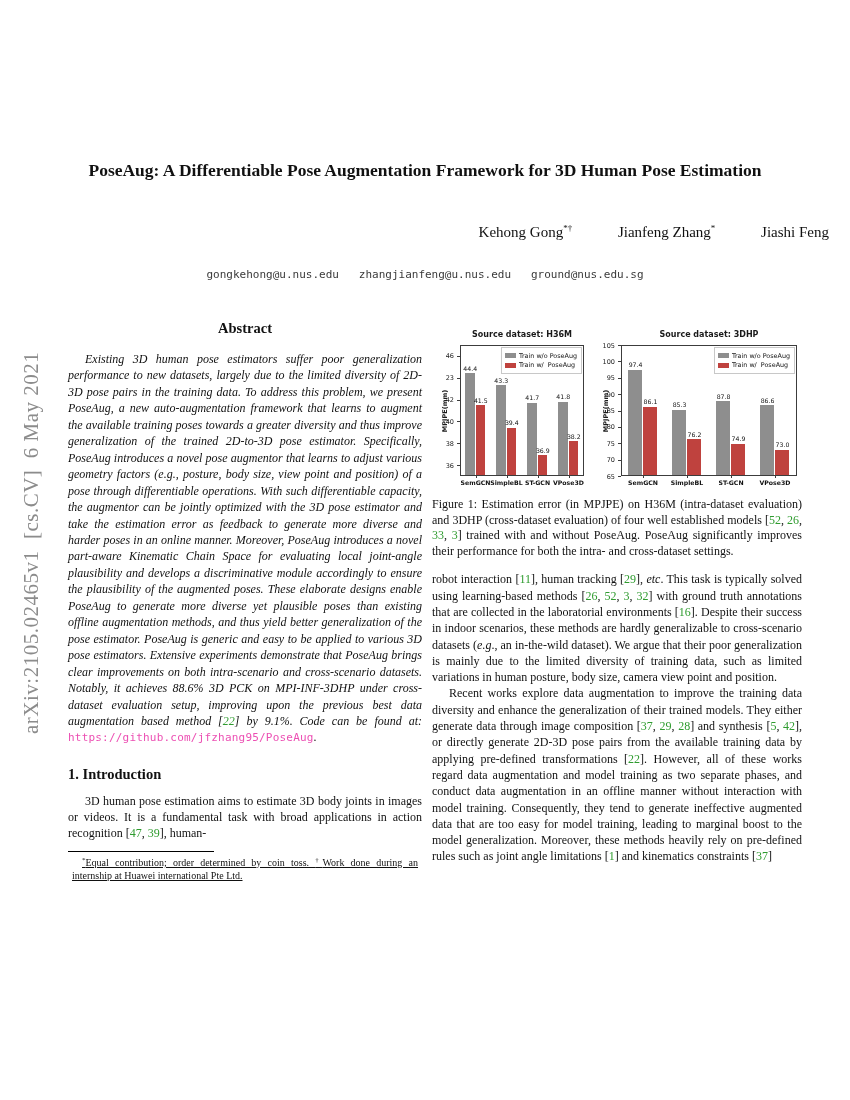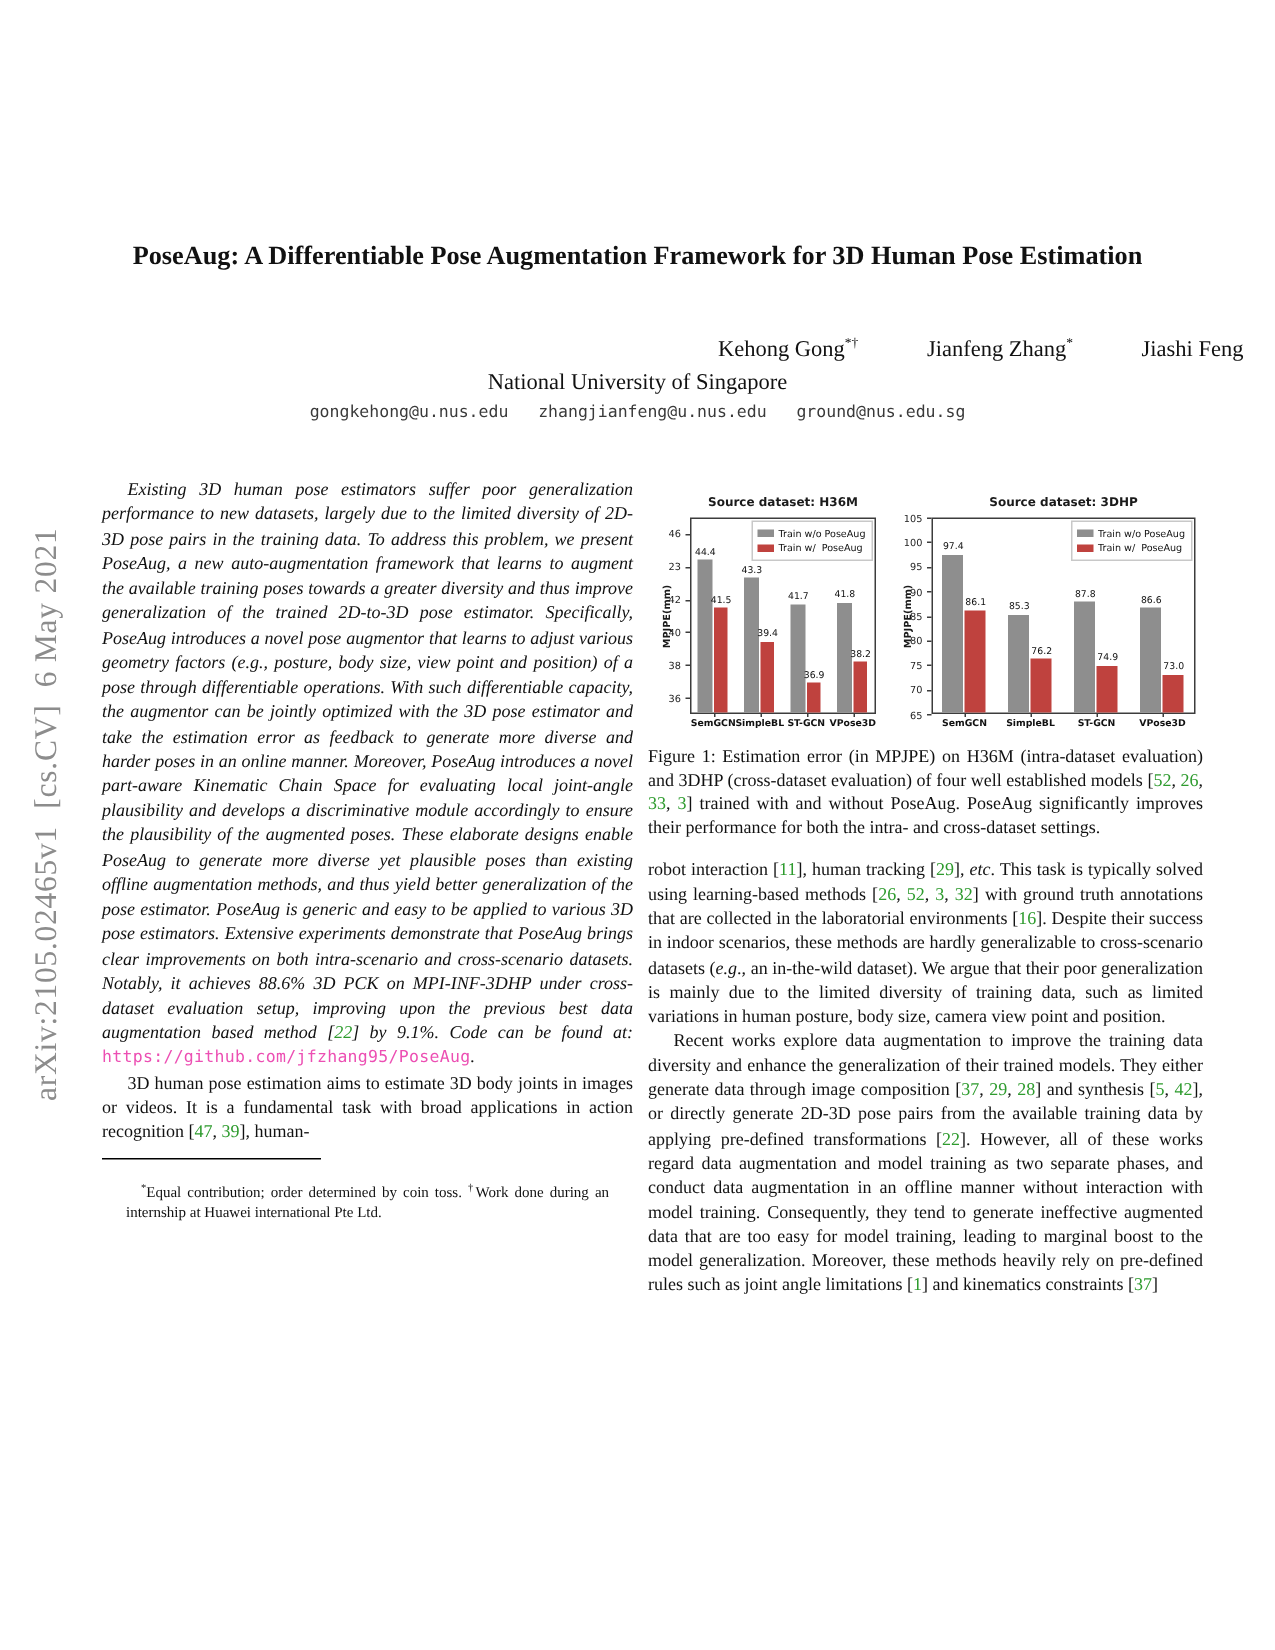--- a/index.html
+++ b/index.html
@@ -20,21 +20,21 @@
   .col{position:absolute;text-align:justify;}
   .col-left{left:68px;top:318px;width:354px;}
   .col-right{left:432px;top:330px;width:370px;}
   .abs-heading{text-align:center;font-weight:bold;font-size:14.5px;margin:2px 0 14px 0;}
   .abstract-text{font-style:italic;font-size:12px;line-height:16.45px;text-indent:17px;margin:0;}
   .section-heading{font-weight:bold;font-size:14.5px;margin:19px 0 10px 0;text-align:left;}
   .body-par{font-size:12px;line-height:16.3px;margin:0;}
   .indent{text-indent:17px;}
   .footnote{margin-top:9px;}
   .fn-rule{width:146px;border-top:1px solid #000;margin-bottom:4px;}
-  .fn-text{font-size:10px;line-height:13.5px;margin:16px;text-indent:10px;}
+  .fn-text{font-size:10px;line-height:13.5px;margin:4px;text-indent:10px;text-decoration:underline;}
   .figure-row{display:flex;margin-left:4px;gap:9px;}
   .chart{position:relative;height:158px;font-family:"DejaVu Sans",sans-serif;}
   #chart0{width:152px;}
   #chart1{width:204px;}
   .caption{font-size:12px;line-height:15.6px;margin:9px 0 0 0;}
   .rp1{margin-top:12px;}
   .seg-cite{color:#2e9b2e;}
   .seg-url{font-family:"DejaVu Sans Mono",monospace;font-style:normal;color:#ec4fb3;
         font-size:11px;letter-spacing:0.2px;}
   .seg-sup{vertical-align:super;font-size:7px;line-height:0;}
@@ -48,26 +48,27 @@
   <div class="arxiv-banner">arXiv:2105.02465v1  [cs.CV]  6 May 2021</div>
 
   <h1 class="paper-title">PoseAug: A Differentiable Pose Augmentation Framework for 3D Human Pose Estimation</h1>
 
   <div class="authors">
     <span class="author"><span>Kehong Gong</span><sup>*†</sup></span>
     <span class="author"><span>Jianfeng Zhang</span><sup>*</sup></span>
     <span class="author"><span>Jiashi Feng</span><sup></sup></span>
   </div>
 
-  <div class="affiliation">National University of Singapore</div>
 
   <div class="emails">gongkehong@u.nus.edu   zhangjianfeng@u.nus.edu   ground@nus.edu.sg</div>
 
   <div class="col col-left">
+    <div class="abs-heading">Abstract</div>
     <p class="abstract-text"><span>Existing 3D human pose estimators suffer poor generalization performance to new datasets, largely due to the limited diversity of 2D-3D pose pairs in the training data. To address this problem, we present PoseAug, a new auto-augmentation framework that learns to augment the available training poses towards a greater diversity and thus improve generalization of the trained 2D-to-3D pose estimator. Specifically, PoseAug introduces a novel pose augmentor that learns to adjust various geometry factors (e.g., posture, body size, view point and position) of a pose through differentiable operations. With such differentiable capacity, the augmentor can be jointly optimized with the 3D pose estimator and take the estimation error as feedback to generate more diverse and harder poses in an online manner. Moreover, PoseAug introduces a novel part-aware Kinematic Chain Space for evaluating local joint-angle plausibility and develops a discriminative module accordingly to ensure the plausibility of the augmented poses. These elaborate designs enable PoseAug to generate more diverse yet plausible poses than existing offline augmentation methods, and thus yield better generalization of the pose estimator. PoseAug is generic and easy to be applied to various 3D pose estimators. Extensive experiments demonstrate that PoseAug brings clear improvements on both intra-scenario and cross-scenario datasets. Notably, it achieves 88.6% 3D PCK on MPI-INF-3DHP under cross-dataset evaluation setup, improving upon the previous best data augmentation based method [</span><span class="seg-cite">22</span><span>] by 9.1%. Code can be found at: </span><span class="seg-url">https://github.com/jfzhang95/PoseAug</span><span>.</span></p>
+    <div class="section-heading">1. Introduction</div>
     <p class="body-par indent"><span>3D human pose estimation aims to estimate 3D body joints in images or videos. It is a fundamental task with broad applications in action recognition [</span><span class="seg-cite">47</span><span>, </span><span class="seg-cite">39</span><span>], human-</span></p>
     <div class="footnote">
       <div class="fn-rule"></div>
       <p class="fn-text"><span class="seg-sup">*</span><span>Equal contribution; order determined by coin toss. </span><span class="seg-sup">†</span><span>Work done during an internship at Huawei international Pte Ltd.</span></p>
     </div>
   </div>
 
   <div class="col col-right">
     <div class="figure-row">
       <div class="chart" id="chart0">

